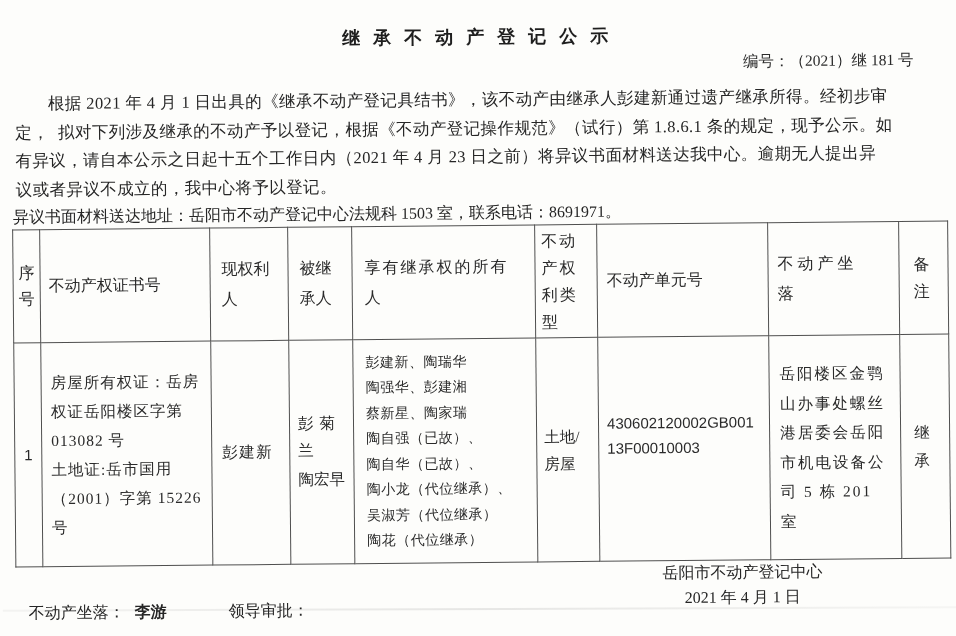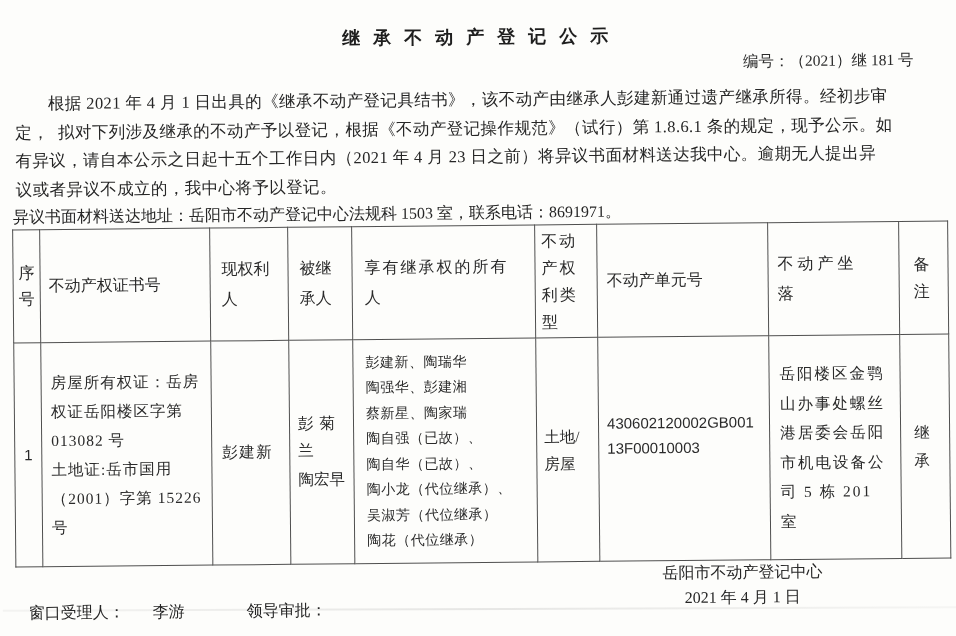--- a/index.html
+++ b/index.html
@@ -55,21 +55,21 @@
   .td-decedent .l1{letter-spacing:6px;font-family:Liberation Mono, monospace;}
   .td-heirs{padding-left:12px;font-size:14px;line-height:25.5px;letter-spacing:0.5px;}
   .td-type{padding:0 7px;line-height:27px;word-break:break-all;}
   .td-unit{padding-left:8px;font-family:"Liberation Sans",sans-serif;font-size:15px;line-height:25px;}
   .td-unit div{position:relative;top:-14px;}
   .td-loc{padding:0 8px 0 10px;line-height:29.5px;letter-spacing:2px;}
   .td-note{padding:0 13px;line-height:28px;}
 
   .footer{position:absolute;top:562px;left:608px;width:264px;text-align:center;font-size:16px;line-height:25px;color:#262626;}
   .bottom-line{position:absolute;top:599px;left:26px;font-size:16px;color:#262626;display:flex;align-items:baseline;}
-  .bottom-line .name{margin-left:28px;}
+  .bottom-line .name{margin-left:10px;font-weight:bold;}
   .bottom-line .leader{margin-left:62px;}
 
   .scan-streak{
     position:absolute;left:0;bottom:26px;width:100%;height:2px;
     background:linear-gradient(90deg,rgba(0,0,0,0.04),rgba(0,0,0,0.09),rgba(0,0,0,0.03));
     transform:rotate(0.35deg);
   }
 </style>
 </head>
 <body>
@@ -144,20 +144,20 @@
     </tr>
   </tbody>
     </table>
 
   <div class="footer">
     <div>岳阳市不动产登记中心</div>
     <div>2021 年 4 月 1 日</div>
   </div>
 
   <div class="bottom-line">
-    <span>窗口受理人：</span>
+    <span>不动产坐落：</span>
     <span class="name">李游</span>
     <span class="leader">领导审批：</span>
   </div>
 
   <div class="scan-streak"></div>
 
 </div>
 
 </body></html>

